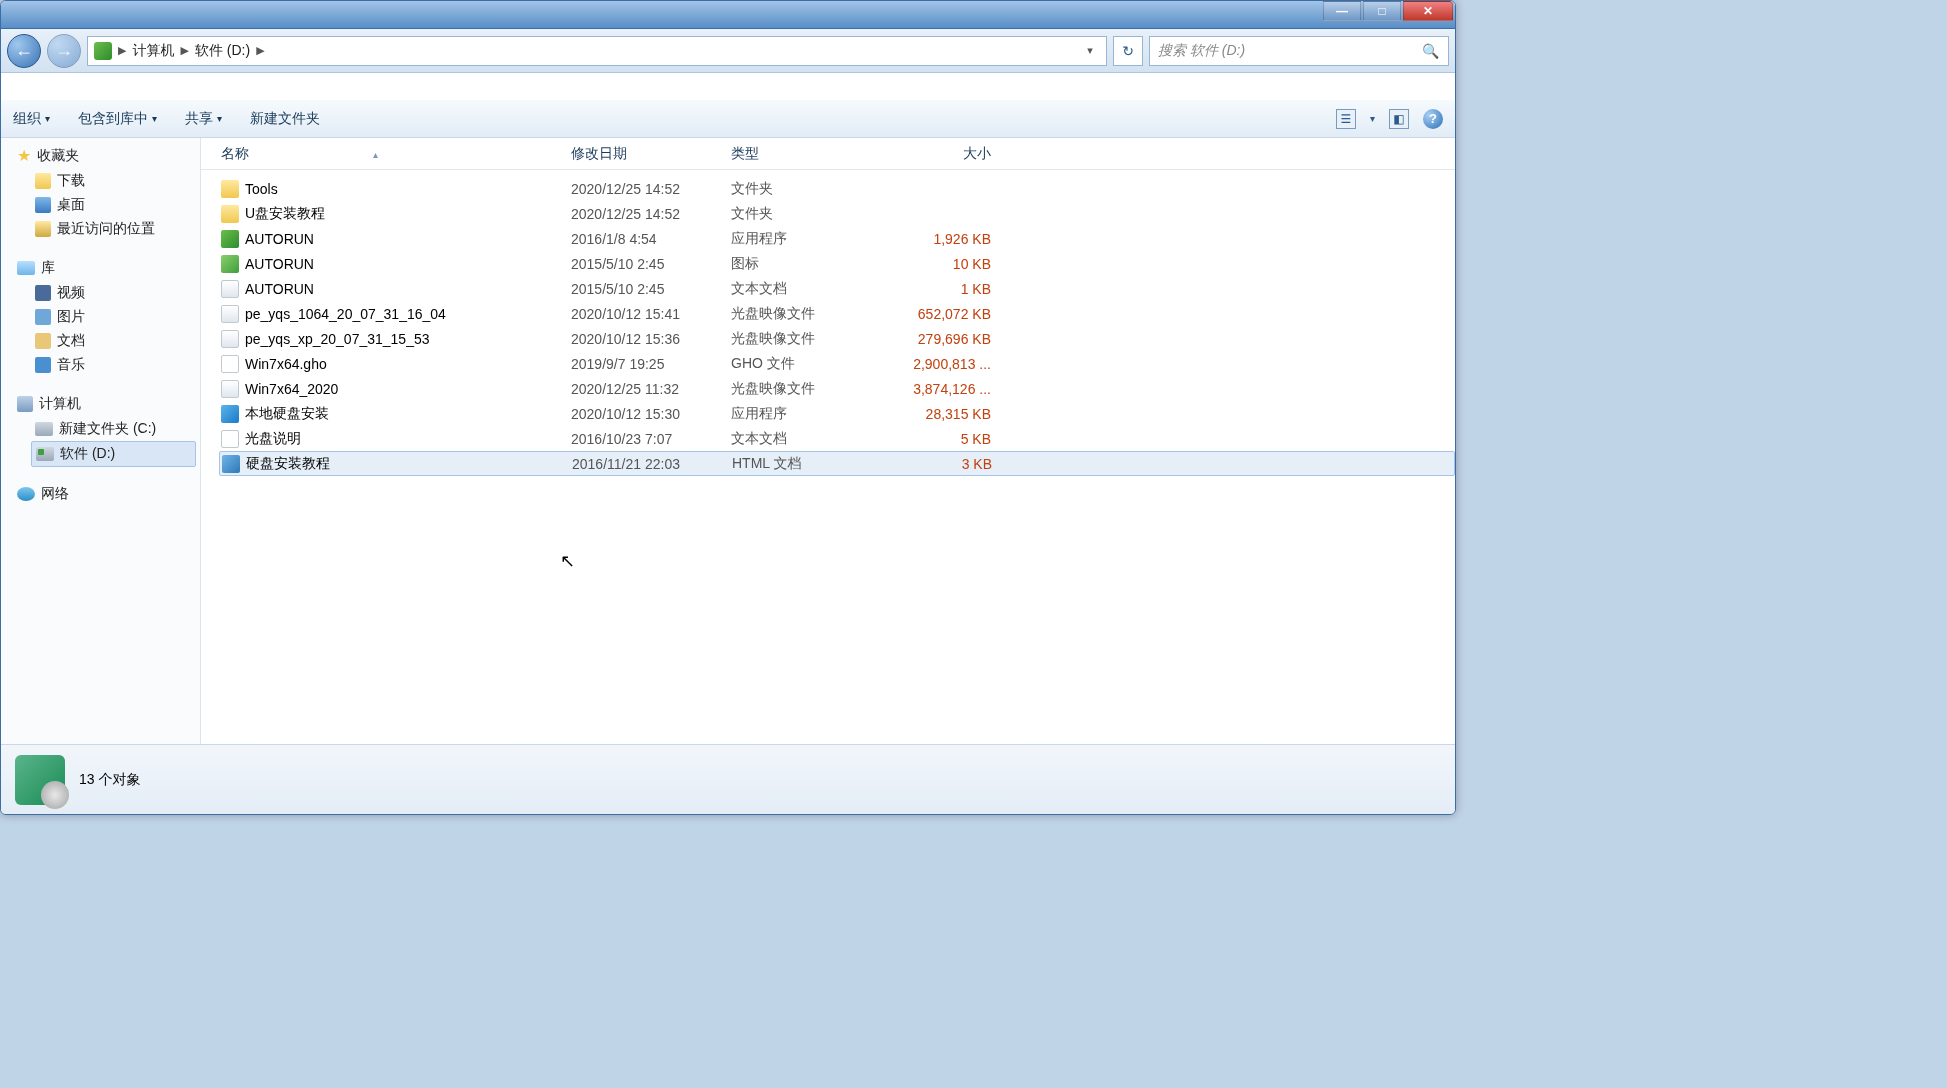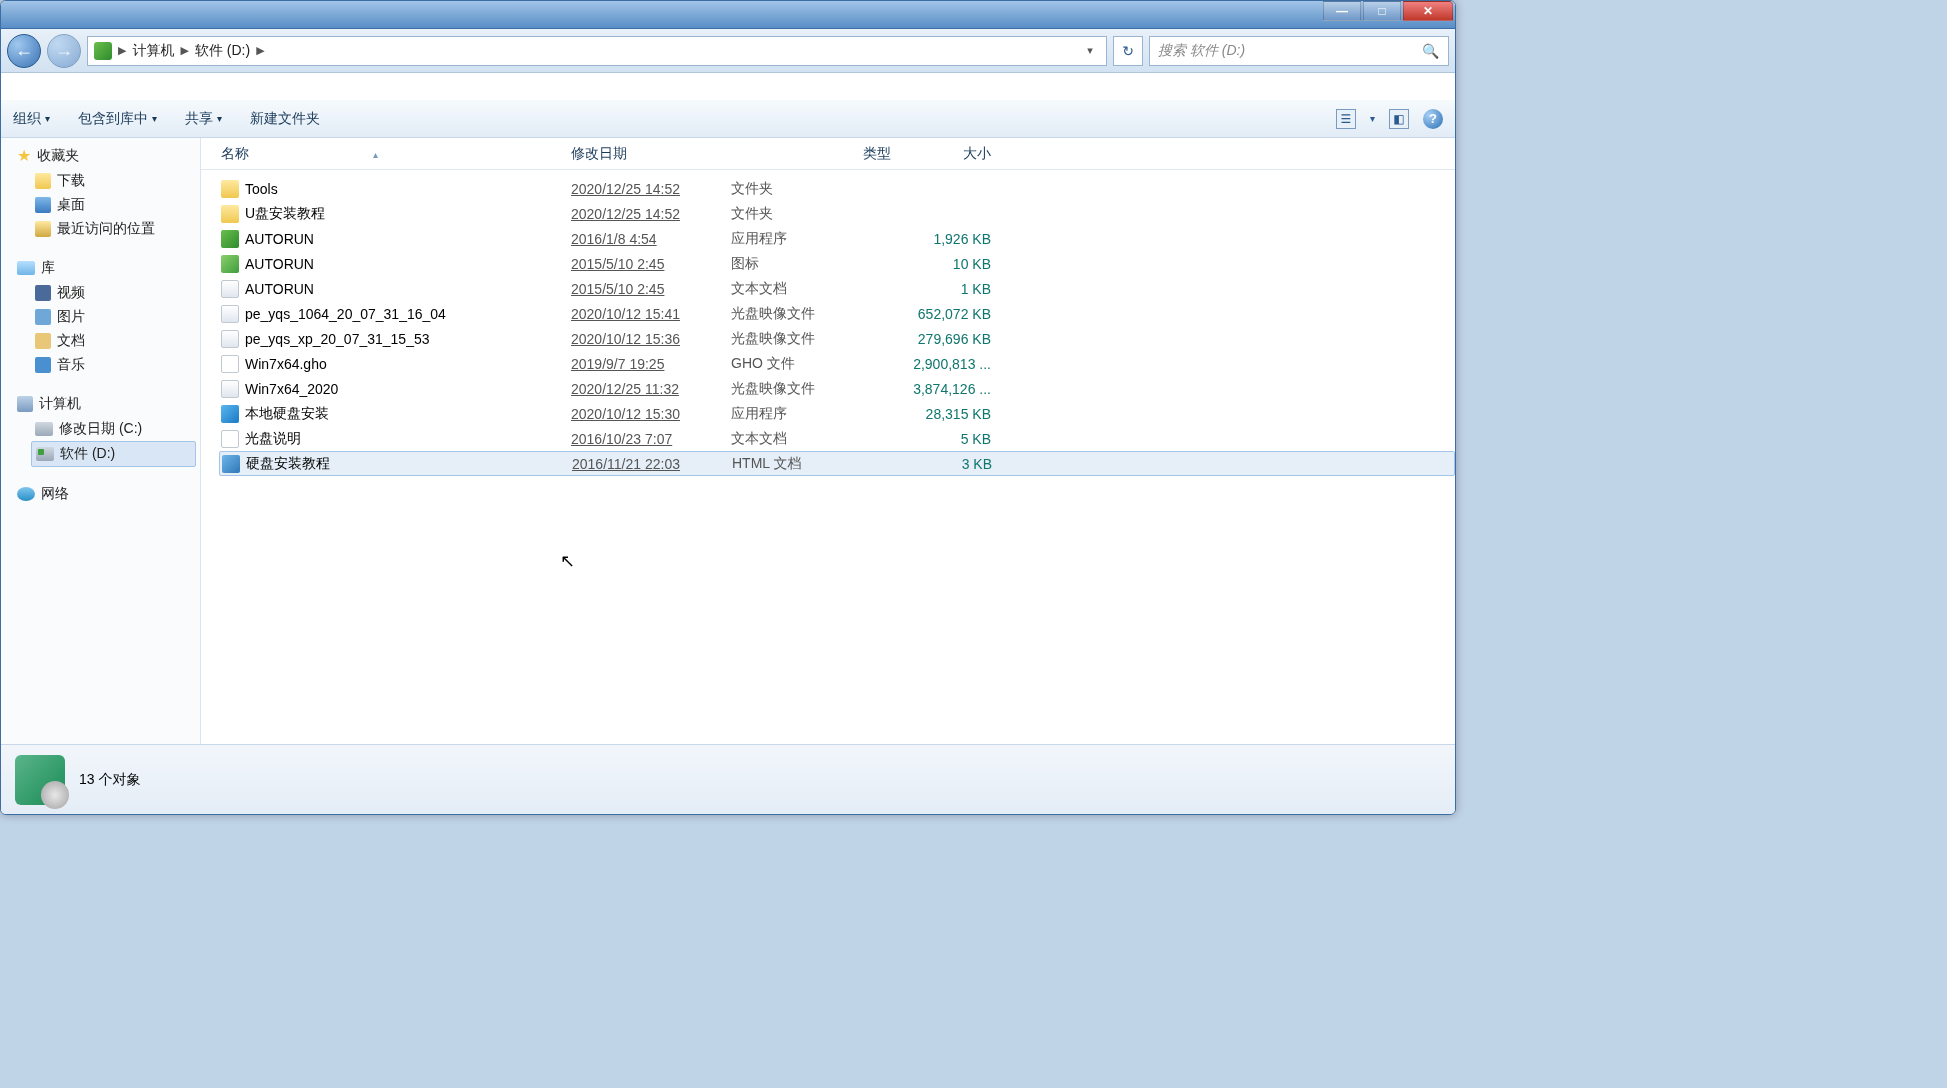--- a/index.html
+++ b/index.html
@@ -89,32 +89,32 @@
 .gen-icon{width:16px;height:16px;display:inline-block;background:#cfd8e3;border-radius:2px;}
 .content{
   flex:1; background:#fff; display:flex;flex-direction:column;
 }
 .colheader{
   height:32px;display:flex;align-items:center;border-bottom:1px solid #e2e8ef;
   padding-left:20px;color:#1a3a5a;
 }
 .col-name{width:350px;}
 .col-date{width:160px;}
-.col-type{width:160px;text-align:right;}
+.col-type{width:160px;}
 .col-size{width:120px;text-align:right;padding-right:20px;}
 .filelist{flex:1;padding:6px 0 0 18px;}
 .row{
   height:25px;display:flex;align-items:center;
   padding-left:2px;
 }
 .row.sel{background:#e6eff8;border:1px solid #a5c5e8;border-radius:2px;margin-left:0;}
 .row .name{width:350px;display:flex;align-items:center;gap:6px;}
-.row .date{width:160px;color:#555;text-decoration:underline;}
+.row .date{width:160px;color:#555;}
 .row .type{width:160px;color:#555;}
-.row .size{width:120px;text-align:right;color:#0f766e;padding-right:20px;}
+.row .size{width:120px;text-align:right;color:#c2410c;padding-right:20px;}
 .ficon{width:18px;height:18px;display:inline-block;border-radius:2px;}
 .ficon.folder{background:linear-gradient(to bottom,#ffe9a0,#f0c850);}
 .ficon.exe{background:linear-gradient(135deg,#6abf4b,#2e8b2e);}
 .ficon.ico{background:linear-gradient(135deg,#8bcf6b,#3e9e3e);}
 .ficon.inf{background:linear-gradient(to bottom,#fff,#e0e6ef);border:1px solid #c0c8d0;}
 .ficon.dat{background:#fff;border:1px solid #c0c8d0;}
 .ficon.iso{background:linear-gradient(to bottom,#fff,#e0e6ef);border:1px solid #c0c8d0;position:relative;}
 .ficon.gho{background:#fff;border:1px solid #c0c8d0;}
 .ficon.app{background:linear-gradient(135deg,#5ab5ef,#1a7ac5);}
 .ficon.txt{background:#fff;border:1px solid #c0c8d0;}
@@ -228,21 +228,21 @@
           </div>
       </div>
 
       <div class="side-group">
         <div class="side-head">
           <span class="gen-icon" style="background:linear-gradient(to bottom,#bcd2e8,#7a9ac0)"></span>
           <span>计算机</span>
         </div>
         <div class="side-item">
             <span class="drive-icon"></span>
-            <span>修改日期 (C:)</span>
+            <span>新建文件夹 (C:)</span>
           </div>
         <div class="side-item sel">
             <span class="drive-icon green"></span>
             <span>软件 (D:)</span>
           </div>
       </div>
 
       <div class="side-group">
         <div class="side-head">
           <span class="net-icon"></span>

